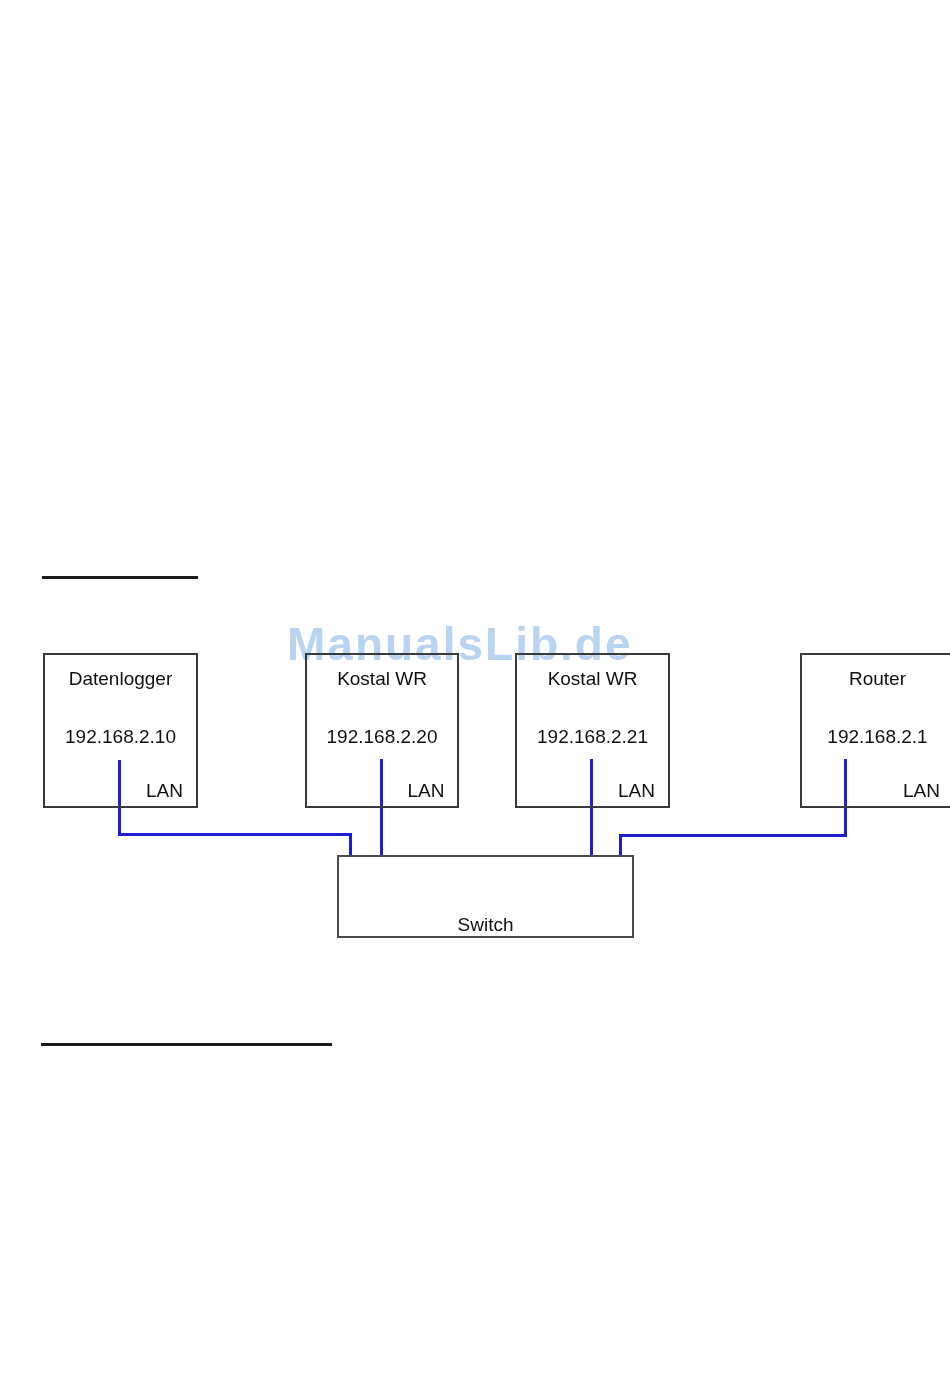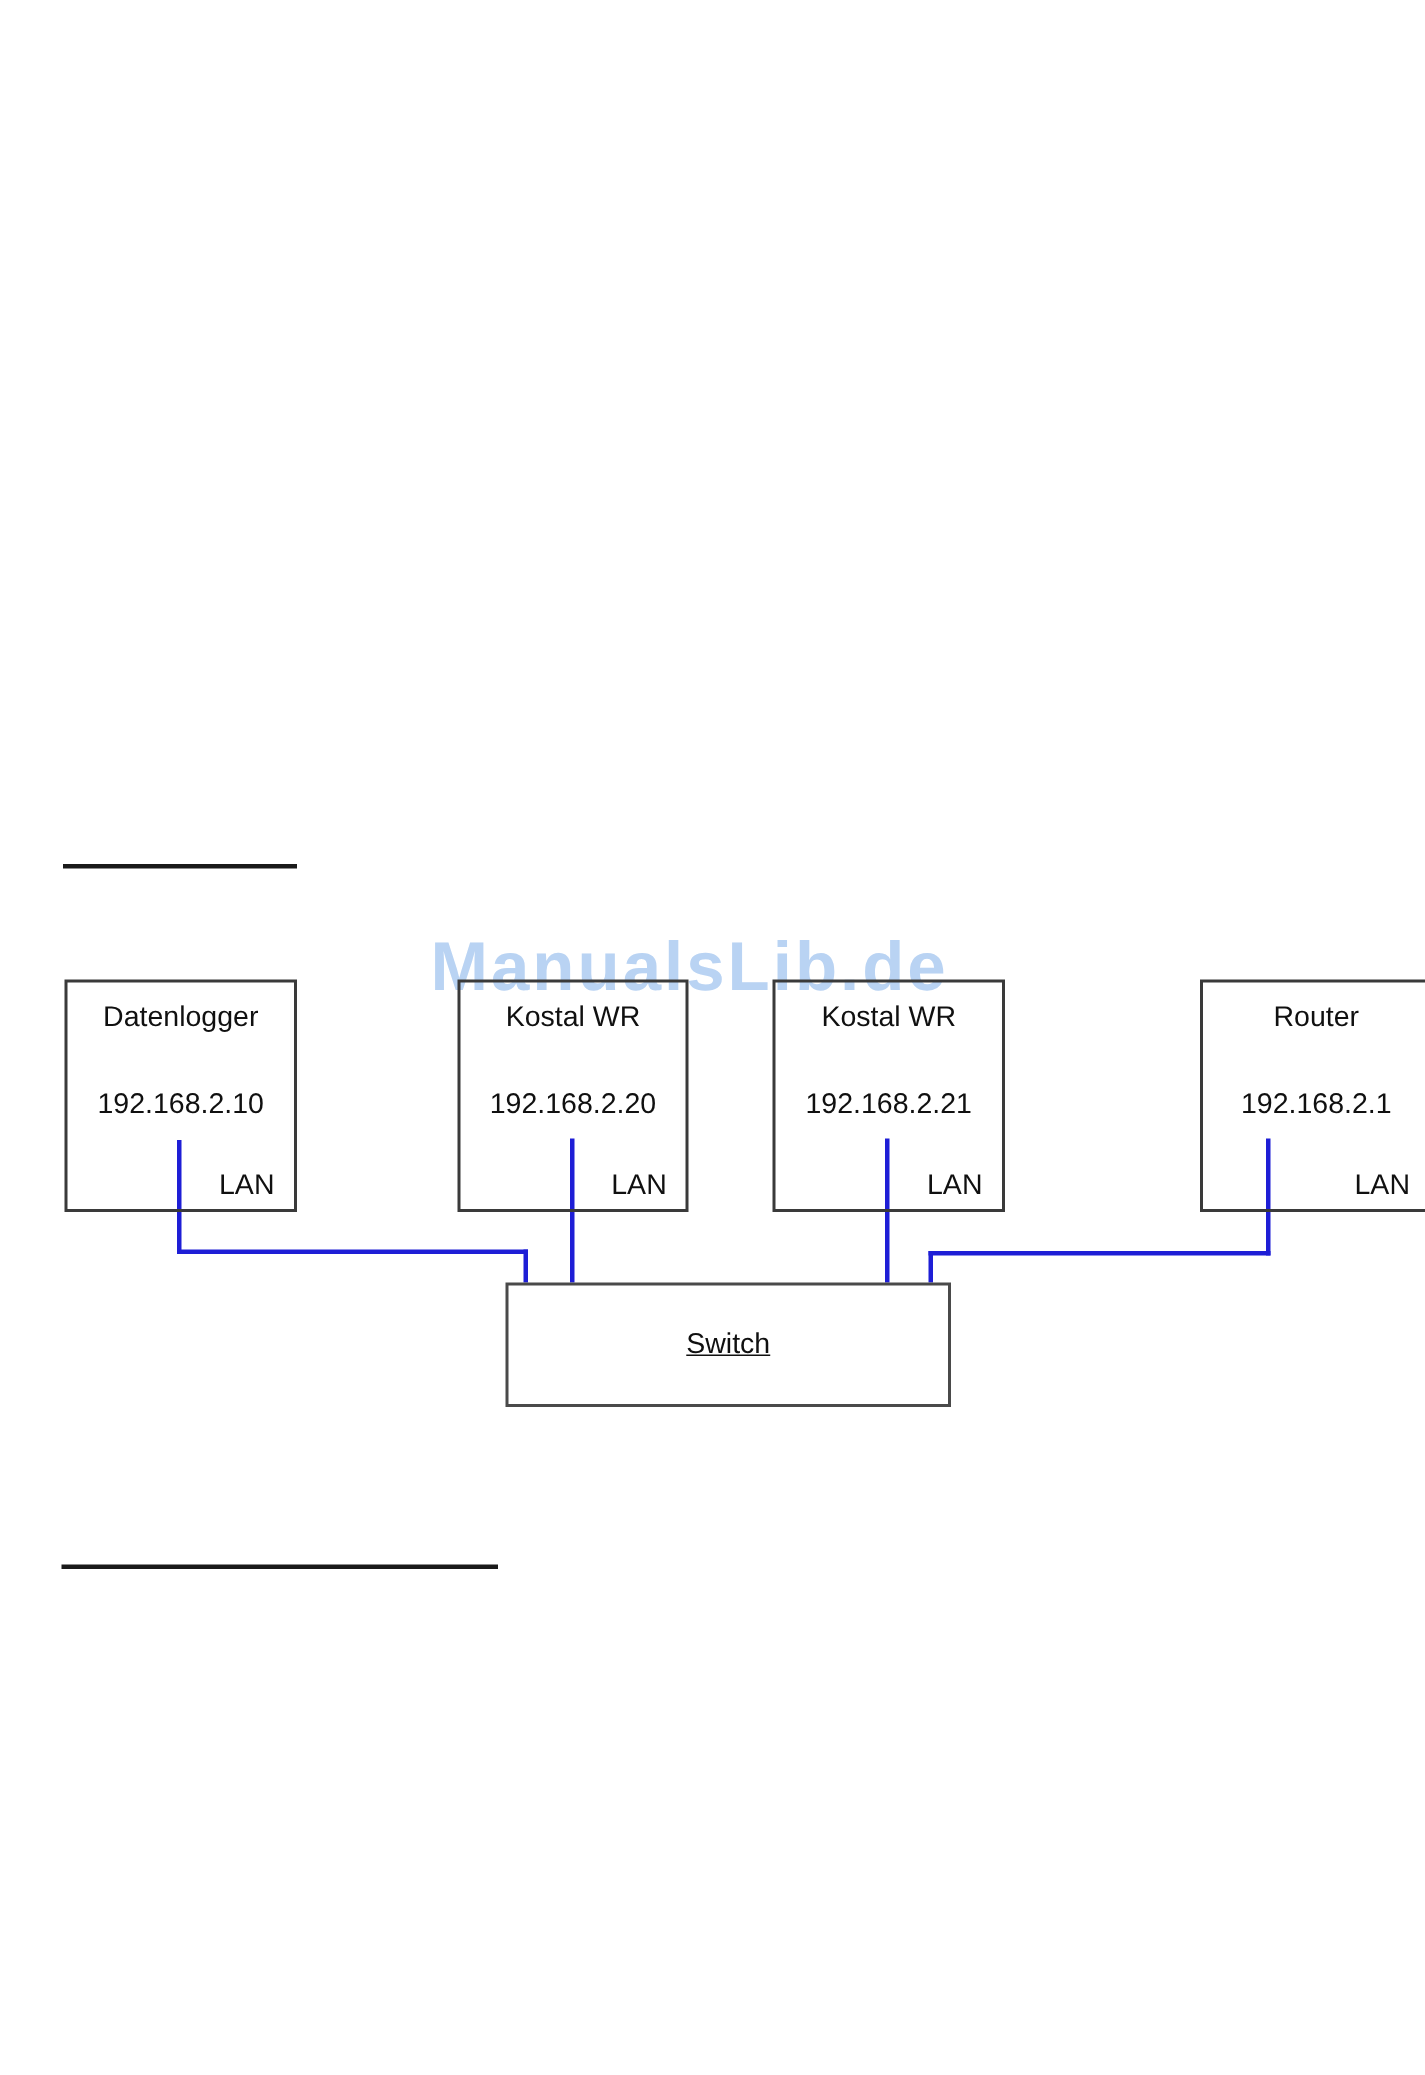--- a/index.html
+++ b/index.html
@@ -86,24 +86,23 @@
     position: absolute;
     left: 337px;
     top: 855px;
     width: 297px;
     height: 83px;
     box-sizing: border-box;
     border: 2px solid #4a4a4a;
     background: #ffffff;
     z-index: 2;
     display: flex;
-    align-items: center;
+    align-items: flex-end;
     justify-content: center;
     color: #101010;
-    text-decoration: underline;
   }
   .switch-box .switch-label {
     font-size: 19px;
     line-height: 22px;
   }
 </style>
 </head>
 <body>
 
 <div class="page">

